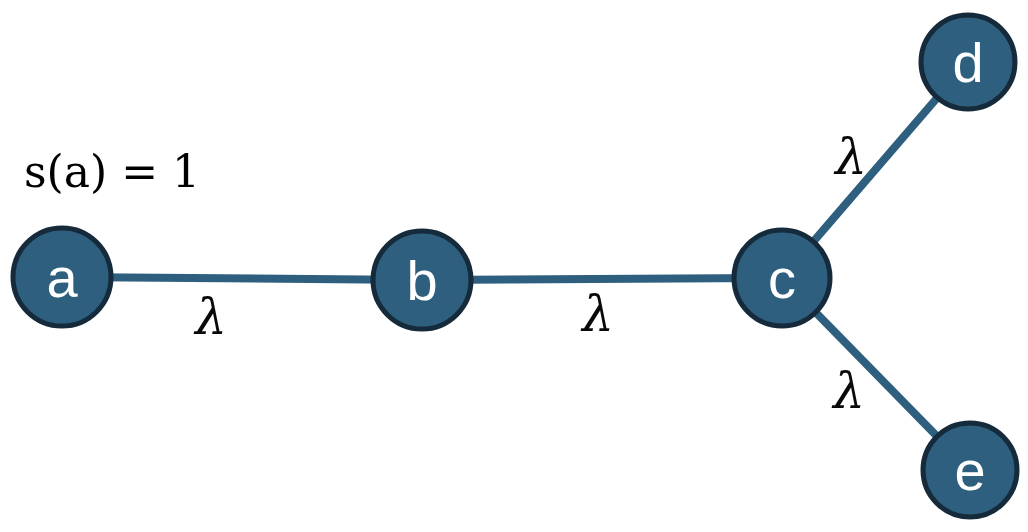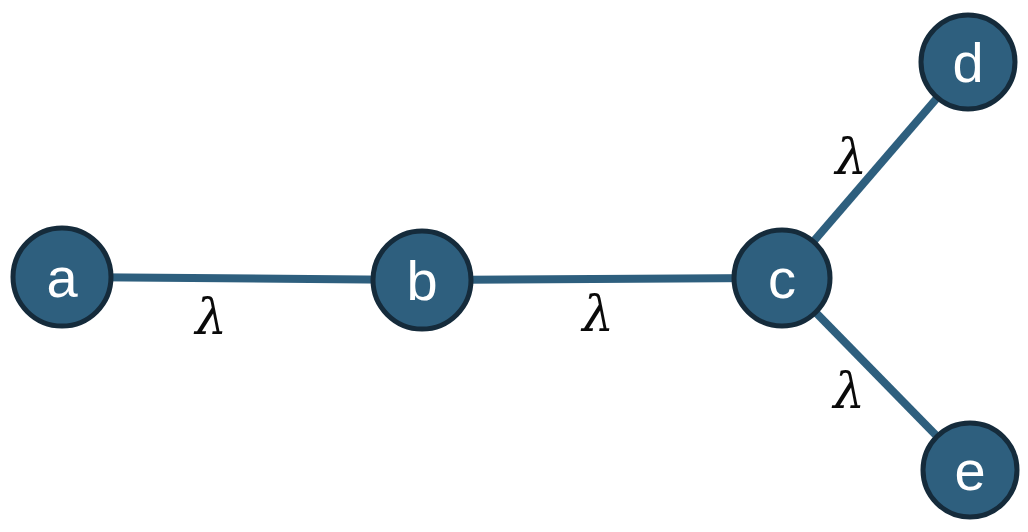--- a/index.html
+++ b/index.html
@@ -67,13 +67,14 @@
       </g>
       <g>
         <circle cx="970" cy="470" r="47" fill="#2E5F7E" stroke="#152B3B" stroke-width="5"></circle>
         <text x="970" y="470" text-anchor="middle" dominant-baseline="central" fill="#ffffff" font-size="56" class="node-label-text">e</text>
       </g>
       <text x="211" y="317" text-anchor="middle" dominant-baseline="central" fill="#0a0a0a" font-size="50" class="edge-label-text">λ</text>
       <text x="598" y="314" text-anchor="middle" dominant-baseline="central" fill="#0a0a0a" font-size="50" class="edge-label-text">λ</text>
       <text x="851" y="157" text-anchor="middle" dominant-baseline="central" fill="#0a0a0a" font-size="50" class="edge-label-text">λ</text>
       <text x="849" y="391" text-anchor="middle" dominant-baseline="central" fill="#0a0a0a" font-size="50" class="edge-label-text">λ</text>
     </svg>
+  <div class="annotation" style="left: 24px; top: 148px;">s(a) = 1</div>
 </div>
 
 </body></html>

